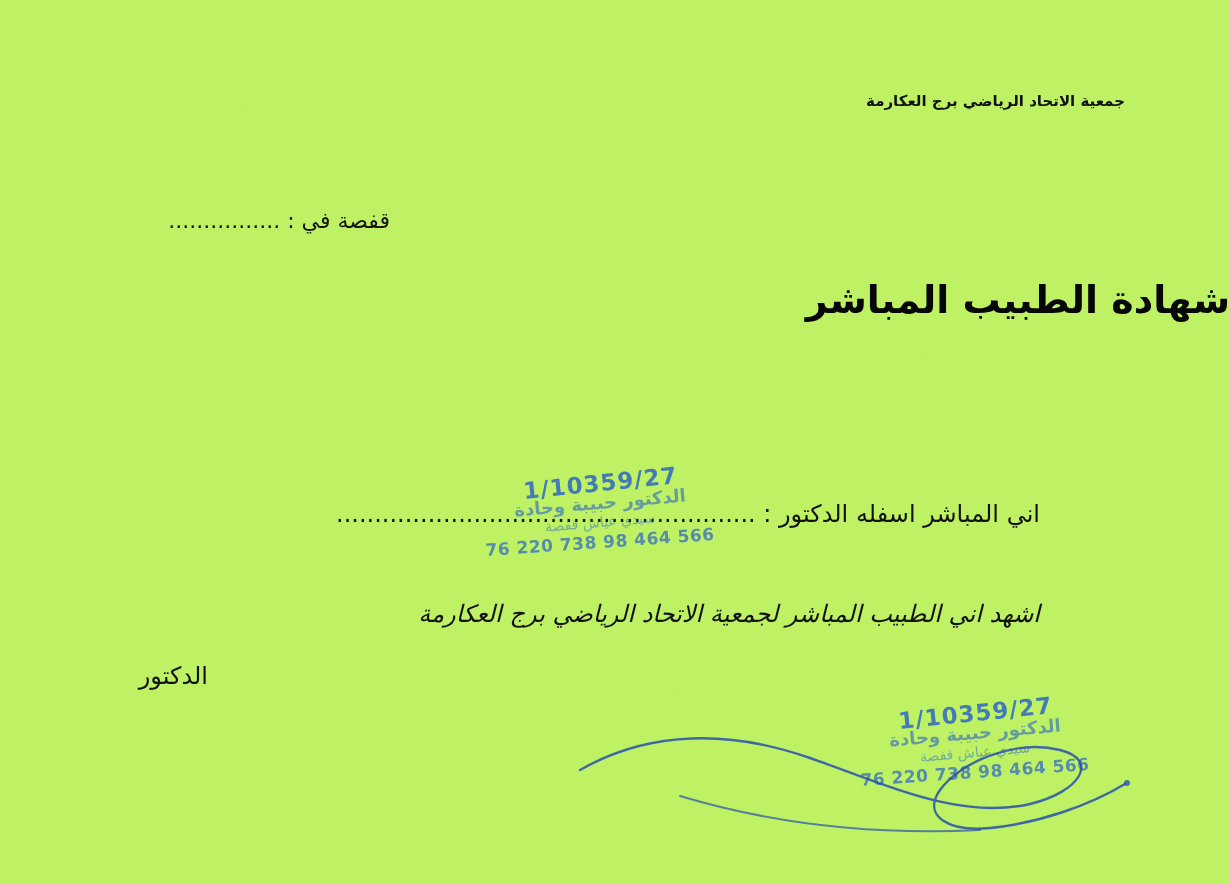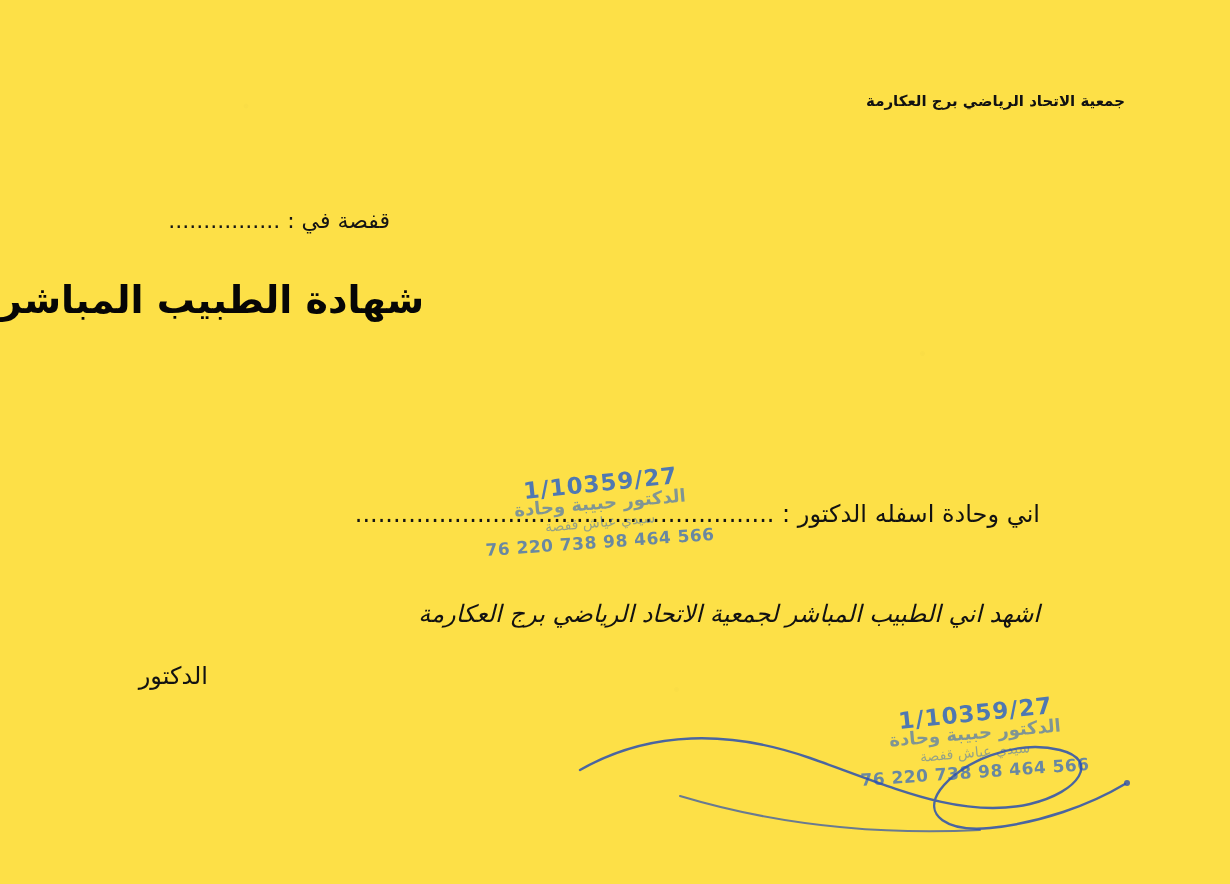--- a/index.html
+++ b/index.html
@@ -12,21 +12,21 @@
     height: 884px;
     position: relative;
     font-family: "DejaVu Sans", "Liberation Sans", sans-serif;
     color: #111111;
     overflow: hidden;
   }
 
   .page {
     position: absolute;
     inset: 0;
-    background: #fde047;
+    background: #bef264;
   }
 
   
   .paper-grain {
     position: absolute;
     inset: 0;
     background:
       radial-gradient(circle at 20% 12%, rgba(0,0,0,0.012) 0 2px, transparent 3px),
       radial-gradient(circle at 75% 40%, rgba(0,0,0,0.010) 0 2px, transparent 3px),
       radial-gradient(circle at 55% 78%, rgba(0,0,0,0.010) 0 2px, transparent 3px);
@@ -56,21 +56,21 @@
   }
   .place-line .dots {
     letter-spacing: 2px;
   }
 
   .doc-title {
     position: absolute;
     top: 278px;
     left: 0;
     right: 0;
-    text-align: left;
+    text-align: right;
     font-size: 38px;
     font-weight: bold;
     color: #060606;
     letter-spacing: 0px;
   }
 
   .doctor-line {
     position: absolute;
     top: 500px;
     right: 190px;
@@ -182,21 +182,21 @@
   <div class="org-name">جمعية الاتحاد الرياضي برج العكارمة</div>
 
   <div class="place-line">
     <span>قفصة في :</span>
     <span class="dots">................</span>
   </div>
 
   <div class="doc-title">شهادة الطبيب المباشر</div>
 
   <div class="doctor-line">
-    <span>اني وحادة اسفله الدكتور :</span>
+    <span>اني المباشر اسفله الدكتور :</span>
     <span class="dots-long">.......................................................</span>
   </div>
 
   <div class="attest-line">اشهد اني الطبيب المباشر لجمعية الاتحاد الرياضي برج العكارمة</div>
 
   <div class="signature-label">الدكتور</div>
 
   <div class="stamp stamp-top">
     <span class="num">1/10359/27</span>
     <span class="ar1">الدكتور حبيبة وحادة</span>

